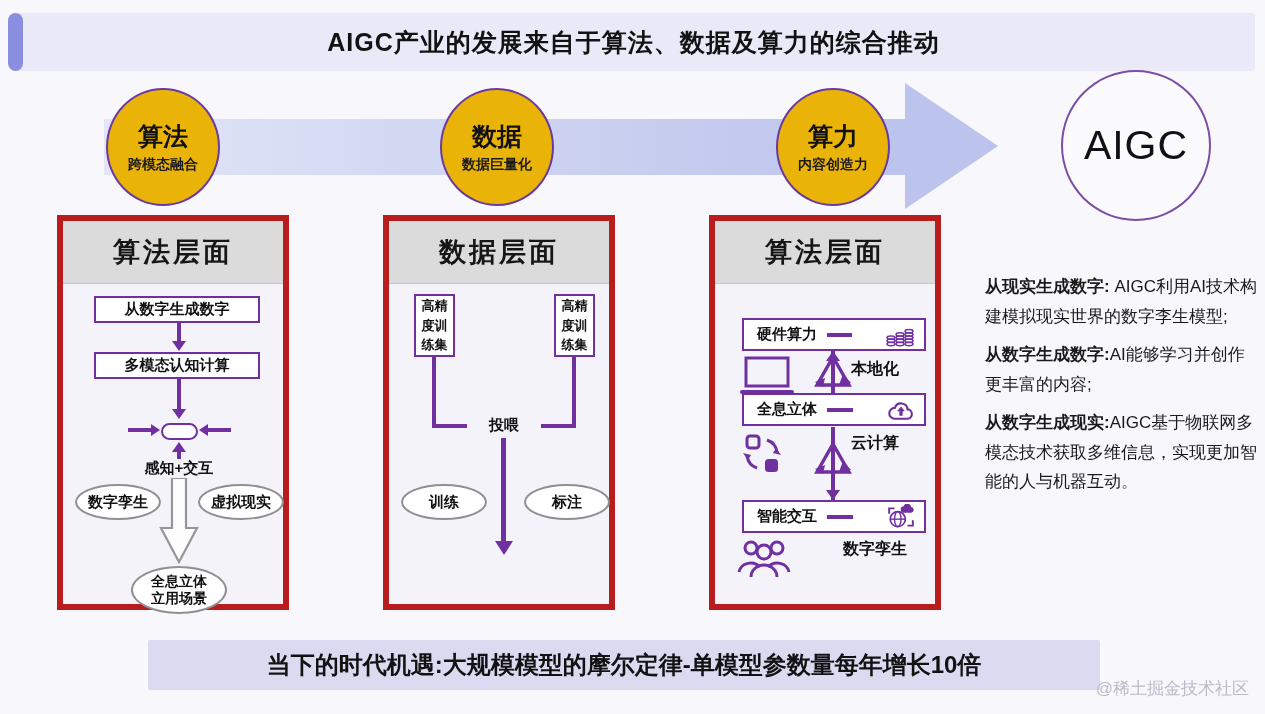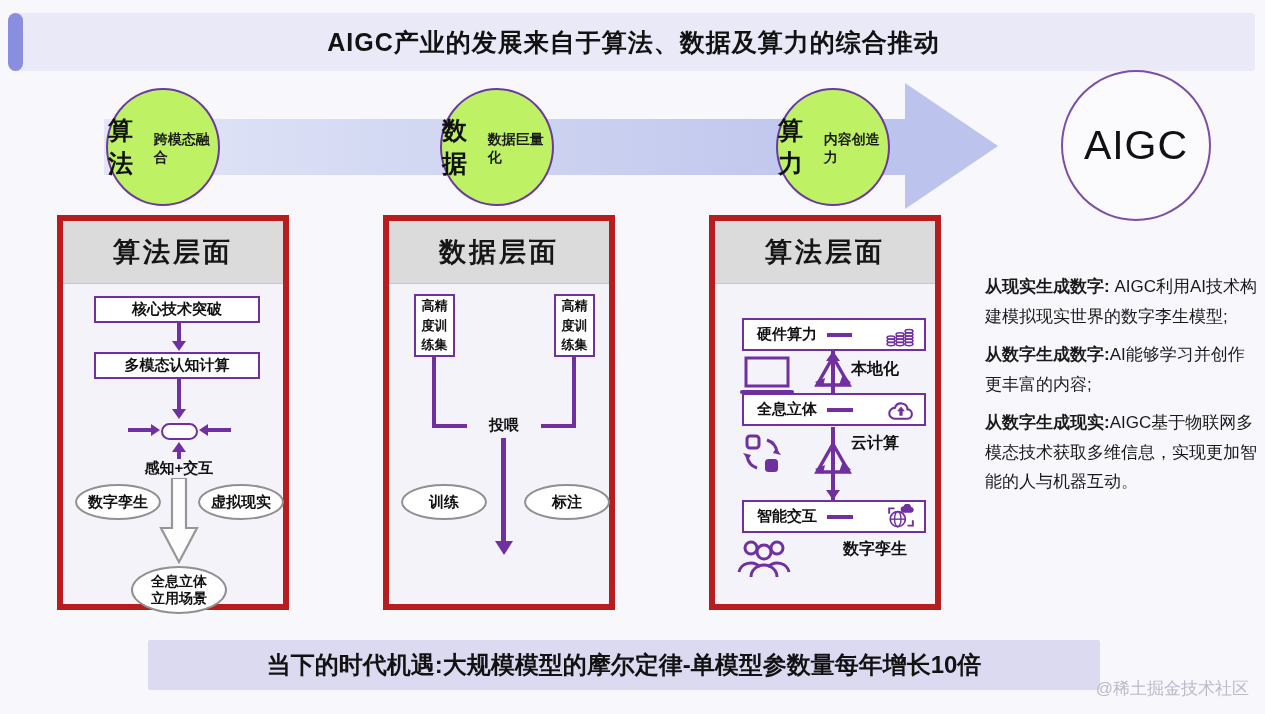--- a/index.html
+++ b/index.html
@@ -15,21 +15,21 @@
   .title-text { font-size:25px; font-weight:bold; color:#121212; letter-spacing:1px; }
 
   
   .flow-shaft { position:absolute; left:104px; top:119px; width:801px; height:56px;
     background:linear-gradient(90deg,#e3e6f8 0%,#ccd2f0 55%,#bcc3ec 100%); }
   .flow-head { position:absolute; left:905px; top:83px; width:0; height:0;
     border-top:63px solid transparent; border-bottom:63px solid transparent; border-left:93px solid #bcc3ec; }
 
   
   .fcircle { position:absolute; width:114px; height:118px; border-radius:50%;
-    background:#bef264; border:2px solid #6a3aa0; display:flex; flex-direction:row;
+    background:#eab308; border:2px solid #6a3aa0; display:flex; flex-direction:column;
     align-items:center; justify-content:center; }
   .fcircle .t { font-size:25px; font-weight:bold; color:#111; }
   .fcircle .s { font-size:14px; font-weight:bold; color:#1c1c1c; margin-top:3px; }
   .aigc-circle { position:absolute; left:1061px; top:70px; width:150px; height:151px; border-radius:50%;
     background:#fbfafd; border:2px solid #7b4fa6; display:flex; align-items:center; justify-content:center;
     font-size:41px; font-weight:500; color:#111; letter-spacing:1px; }
 
   
   .panel { position:absolute; top:215px; width:232px; height:395px; background:#f4f3fa;
     border:6px solid #b91c1c; }
@@ -108,21 +108,21 @@
     <div class="s">内容创造力</div>
   </div>
   <div class="fcircle" style="left:440px; top:88px;">
     <div class="t">数据</div>
     <div class="s">数据巨量化</div>
   </div>
   <div class="aigc-circle">AIGC</div>
 
   <div class="panel" style="left:57px;">
     <div class="panel-header">算法层面</div>
-    <div class="pbox" style="left:31px; top:75px; width:166px;">核心技术突破</div>
+    <div class="pbox" style="left:31px; top:75px; width:166px;">从数字生成数字</div>
     <div class="vline" style="left:114px; top:101px; width:4px; height:20px;"></div>
     <div class="head-down" style="left:109px; top:120px;"></div>
     <div class="pbox" style="left:31px; top:131px; width:166px;">多模态认知计算</div>
     <div class="vline" style="left:114px; top:157px; width:4px; height:31px;"></div>
     <div class="head-down" style="left:109px; top:188px;"></div>
 
     <div class="converge-rect"></div>
     <div class="vline" style="left:65px; top:207px; width:23px; height:4px;"></div>
     <div class="head-right" style="left:88px; top:203px;"></div>
     <div class="vline" style="left:145px; top:207px; width:23px; height:4px;"></div>

